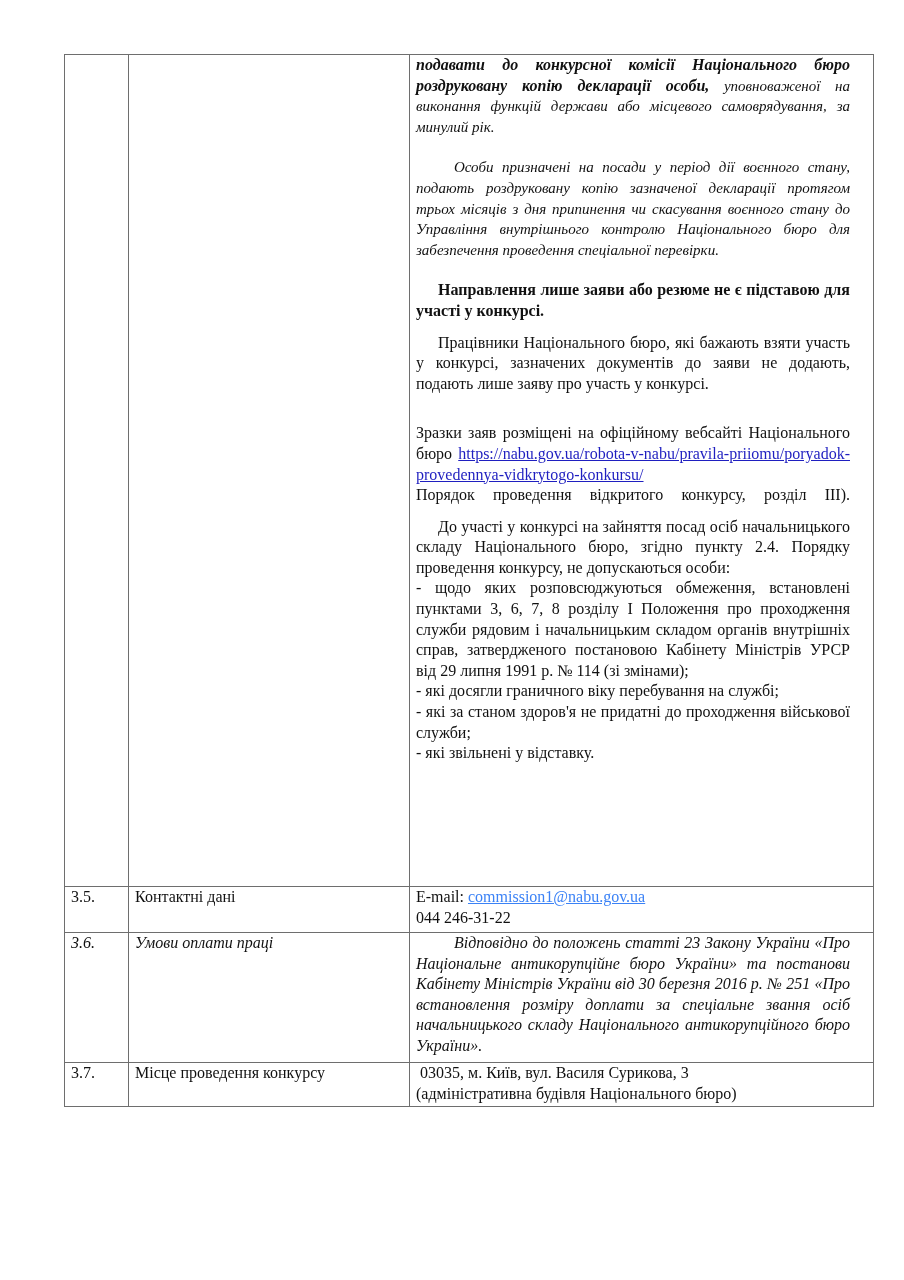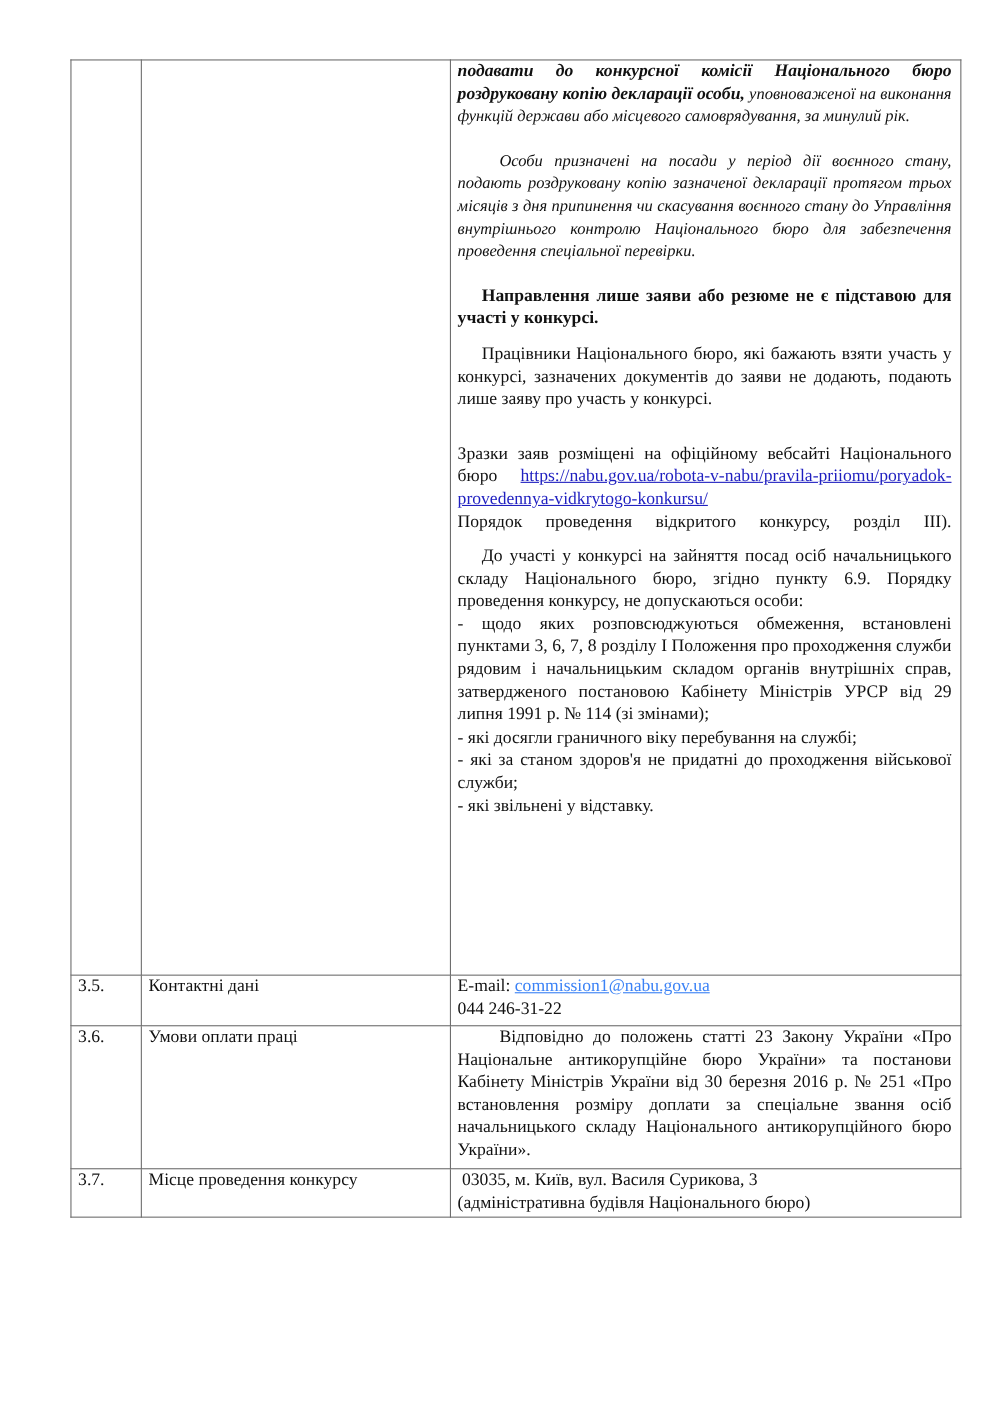--- a/index.html
+++ b/index.html
@@ -22,21 +22,21 @@
       width: 809px;
     }
     table.doc-table {
       border-collapse: collapse;
       width: 809px;
       table-layout: fixed;
     }
     table.doc-table td {
       border: 1px solid #6e6e6e;
       vertical-align: top;
-      padding: 0 8px 0 6px;
+      padding: 0 23px 0 6px;
       font-size: 16px;
       line-height: 20.6px;
     }
     col.c-num { width: 64px; }
     col.c-label { width: 281px; }
     col.c-val { width: 464px; }
 
     .just { text-align: justify; }
     .p-indent { text-indent: 22px; }
     .p-indent-big { text-indent: 38px; }
@@ -51,21 +51,21 @@
       text-decoration: underline;
     }
     a.mail {
       color: #3b82f6;
       text-decoration: underline;
     }
     .row-first td { height: 831px; }
     .row-33 td { height: 21px; }
     .row-34 td { height: 62px; }
     .row-35 td { height: 45px; }
-    .row-36 td { height: 129px; }
+    .row-36 td { height: 129px; font-style: italic; }
     .row-37 td { height: 43px; }
     .center-v { vertical-align: middle !important; }
   </style>
 </head>
 <body>
 
 <div class="page">
   <table class="doc-table">
     <colgroup>
       <col class="c-num">
@@ -86,21 +86,21 @@
           <div class="gap"></div>
           <div class="just b p-indent">Направлення лише заяви або резюме не є підставою для участі у конкурсі.</div>
           <div class="gap-sm"></div>
           <div class="just p-indent">Працівники Національного бюро, які бажають взяти участь у конкурсі, зазначених документів до заяви не додають, подають лише заяву про участь у конкурсі.</div>
           <div class="gap-lg"></div>
           <div class="just">
             <span>Зразки заяв розміщені на офіційному вебсайті Національного бюро </span><a class="link" href="#">https://nabu.gov.ua/robota-v-nabu/pravila-priiomu/poryadok-provedennya-vidkrytogo-konkursu/</a>
           </div>
           <div class="just" style="text-align-last: justify;"><span>Порядок проведення відкритого конкурсу, розділ III).</span></div>
           <div class="gap-sm"></div>
-          <div class="just p-indent">До участі у конкурсі на зайняття посад осіб начальницького складу Національного бюро, згідно пункту 6.9. Порядку проведення конкурсу, не допускаються особи:</div>
+          <div class="just p-indent">До участі у конкурсі на зайняття посад осіб начальницького складу Національного бюро, згідно пункту 2.4. Порядку проведення конкурсу, не допускаються особи:</div>
           <div class="just">- щодо яких розповсюджуються обмеження, встановлені пунктами 3, 6, 7, 8 розділу І Положення про проходження служби рядовим і начальницьким складом органів внутрішніх справ, затвердженого постановою Кабінету Міністрів УРСР від 29 липня 1991 р. № 114 (зі змінами);</div>
           <div class="just">- які досягли граничного віку перебування на службі;</div>
           <div class="just">- які за станом здоров'я не придатні до проходження військової служби;</div>
           <div class="just">- які звільнені у відставку.</div>
         </td>
       </tr>
 
 
 
       <tr class="row-35">

